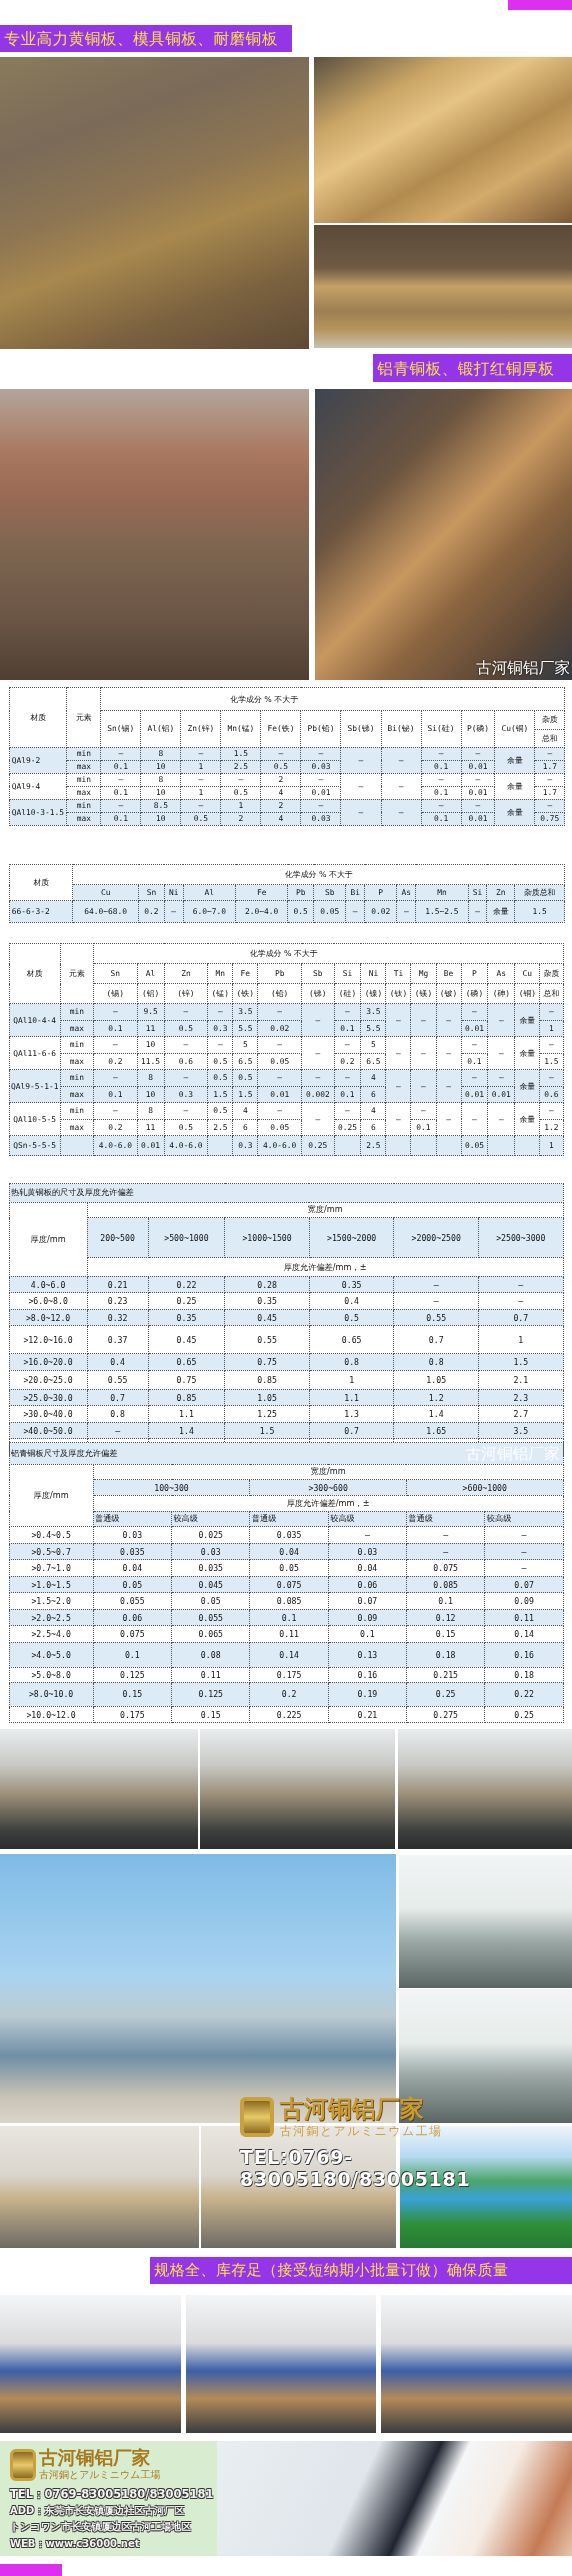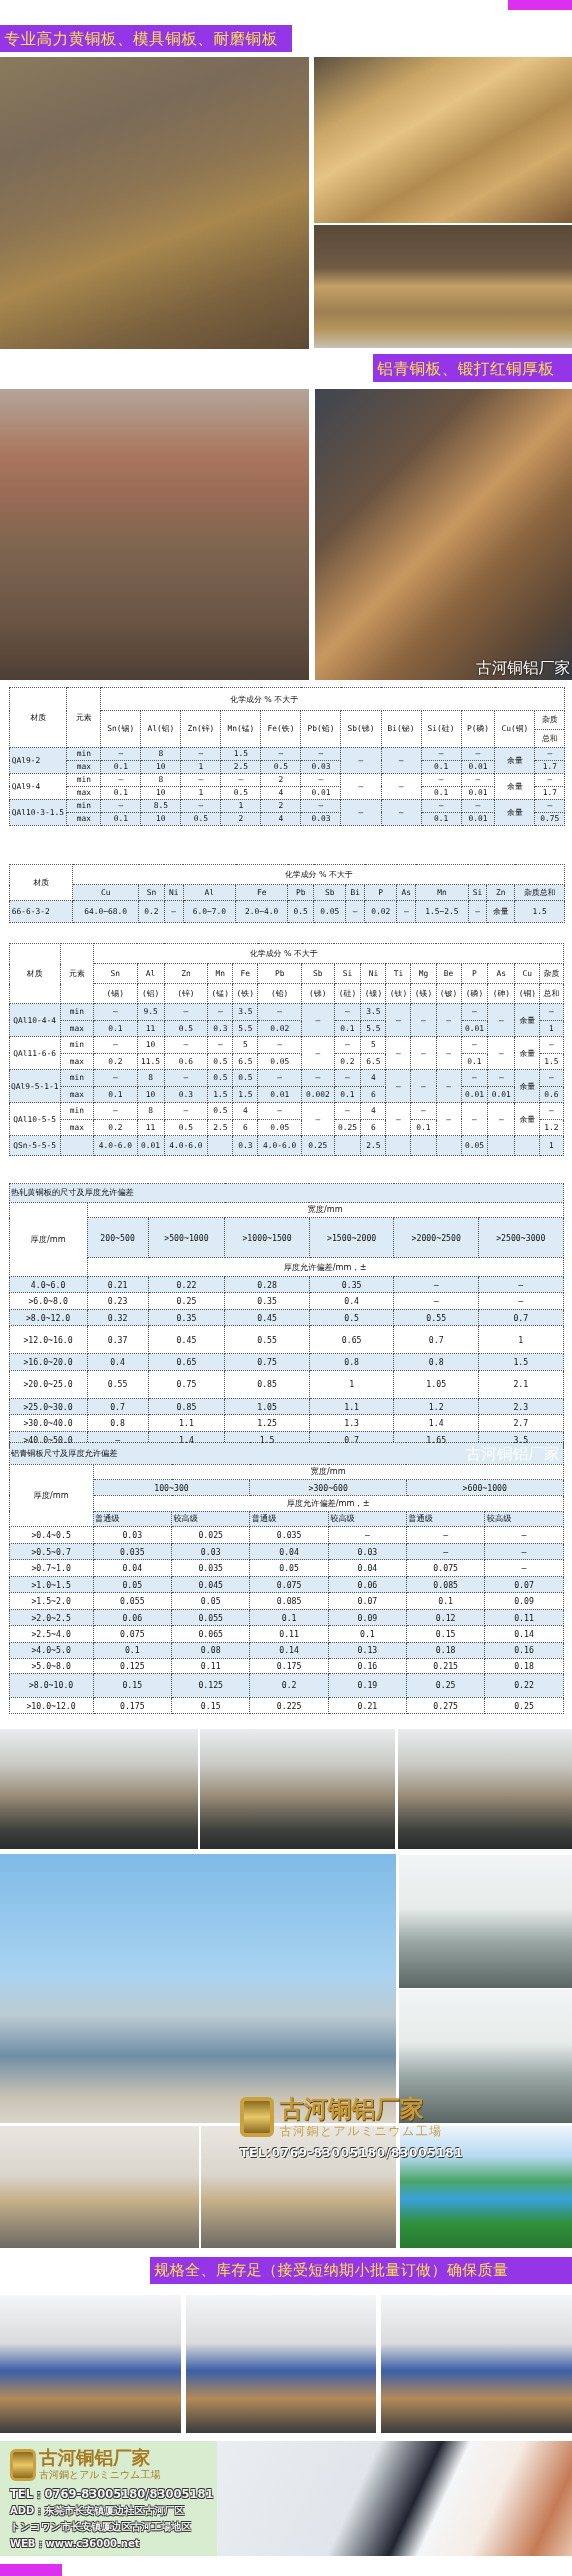--- a/index.html
+++ b/index.html
@@ -469,21 +469,21 @@
       <tr class="blue">
         <td class="c" style="height:16.5px">&gt;16.0~20.0</td>
         <td class="c">0.4</td>
         <td class="c">0.65</td>
         <td class="c">0.75</td>
         <td class="c">0.8</td>
         <td class="c">0.8</td>
         <td class="c">1.5</td>
       </tr>
       <tr class="white">
-        <td class="c" style="height:28px">&gt;20.0~25.0</td>
+        <td class="c" style="height:19px">&gt;20.0~25.0</td>
         <td class="c">0.55</td>
         <td class="c">0.75</td>
         <td class="c">0.85</td>
         <td class="c">1</td>
         <td class="c">1.05</td>
         <td class="c">2.1</td>
       </tr>
       <tr class="blue">
         <td class="c" style="height:16.5px">&gt;25.0~30.0</td>
         <td class="c">0.7</td>
@@ -610,21 +610,21 @@
       <tr class="white">
         <td class="c" style="height:16.5px">&gt;2.5~4.0</td>
         <td class="c">0.075</td>
         <td class="c">0.065</td>
         <td class="c">0.11</td>
         <td class="c">0.1</td>
         <td class="c">0.15</td>
         <td class="c">0.14</td>
       </tr>
       <tr class="blue">
-        <td class="c" style="height:16px">&gt;4.0~5.0</td>
+        <td class="c" style="height:25px">&gt;4.0~5.0</td>
         <td class="c">0.1</td>
         <td class="c">0.08</td>
         <td class="c">0.14</td>
         <td class="c">0.13</td>
         <td class="c">0.18</td>
         <td class="c">0.16</td>
       </tr>
       <tr class="white">
         <td class="c" style="height:15px">&gt;5.0~8.0</td>
         <td class="c">0.125</td>
@@ -667,21 +667,21 @@
 <div class="photo team" style="left:400px;top:2126px;width:172px;height:122px"></div>
 
 <div class="logo-wrap" style="left:240px;top:2094px;width:265px">
   <div style="display:flex;align-items:center;gap:5.7px">
     <span class="logo-box"></span>
     <div>
       <div style="font-family:'DejaVu Serif','Liberation Serif',serif;font-size:24px;font-weight:bold;color:#c99a33;text-shadow:0.7px 0.7px 0 #5a3f10;line-height:29px">古河铜铝厂家</div>
       <div style="font-size:12px;color:#caa04a;letter-spacing:1.4px">古河銅とアルミニウム工場</div>
     </div>
   </div>
-  <div style="font-size:12px;font-weight:bold;color:#fff;text-shadow:0.7px 0.7px 0 #333,-0.7px -0.7px 0 #333;margin-top:5.7px;letter-spacing:0.7px">TEL:0769-83005180/83005181</div>
+  <div style="font-size:19px;font-weight:bold;color:#fff;text-shadow:0.7px 0.7px 0 #333,-0.7px -0.7px 0 #333;margin-top:5.7px;letter-spacing:0.7px">TEL:0769-83005180/83005181</div>
 </div>
 
 <div class="banner" style="left:150px;top:2257px;width:422px;height:27px;font-size:15px">规格全、库存足（接受短纳期小批量订做）确保质量</div>
 
 <div class="photo workshop" style="left:0;top:2295px;width:181px;height:138px"></div>
 <div class="photo workshop" style="left:186px;top:2295px;width:190px;height:138px"></div>
 <div class="photo workshop" style="left:381px;top:2295px;width:192px;height:138px"></div>
 
 <div class="contact-panel" style="left:0;top:2441px;width:217px;height:115px">
   <div style="display:flex;align-items:center;gap:2.9px">

